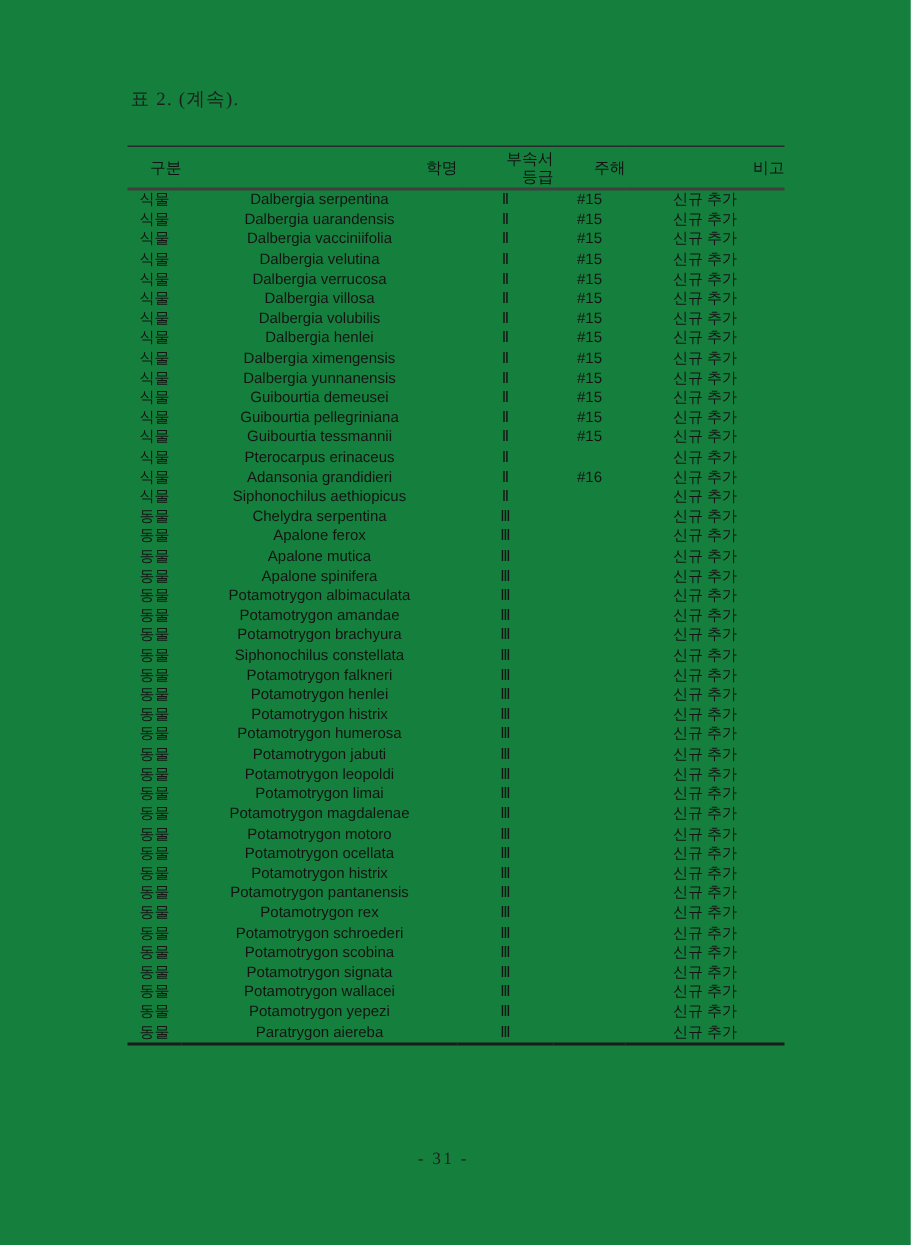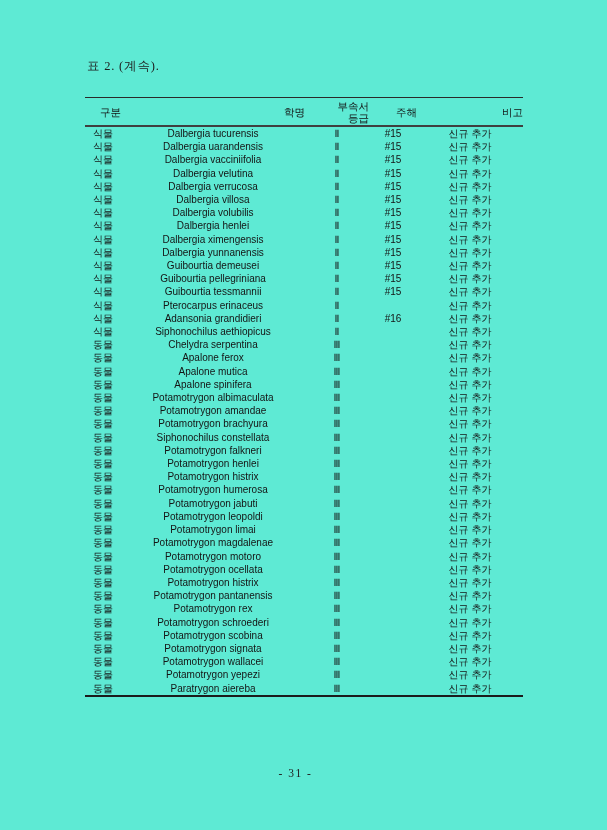--- a/index.html
+++ b/index.html
@@ -5,21 +5,21 @@
   html, body { margin: 0; padding: 0; }
   body {
     width: 607px; height: 830px;
     background: #ffffff;
     font-family: "Liberation Sans", sans-serif;
     position: relative;
     overflow: hidden;
   }
   .page {
     position: absolute; inset: 0;
-    background: #5eead4;
+    background: #15803d;
     color: #151515;
   }
   .caption {
     position: absolute;
     left: 87px; top: 58px;
     font-family: "Liberation Serif", serif;
     font-size: 12.5px;
     letter-spacing: 0.8px;
     color: #1e1e1e;
   }
@@ -92,21 +92,21 @@
         <th>학명</th>
         <th>부속서
 등급</th>
         <th>주해</th>
         <th>비고</th>
       </tr>
     </thead>
     <tbody id="table-body">
         <tr>
           <td>식물</td>
-          <td>Dalbergia tucurensis</td>
+          <td>Dalbergia serpentina</td>
           <td>Ⅱ</td>
           <td>#15</td>
           <td>신규 추가</td>
         </tr>
         <tr>
           <td>식물</td>
           <td>Dalbergia uarandensis</td>
           <td>Ⅱ</td>
           <td>#15</td>
           <td>신규 추가</td>

